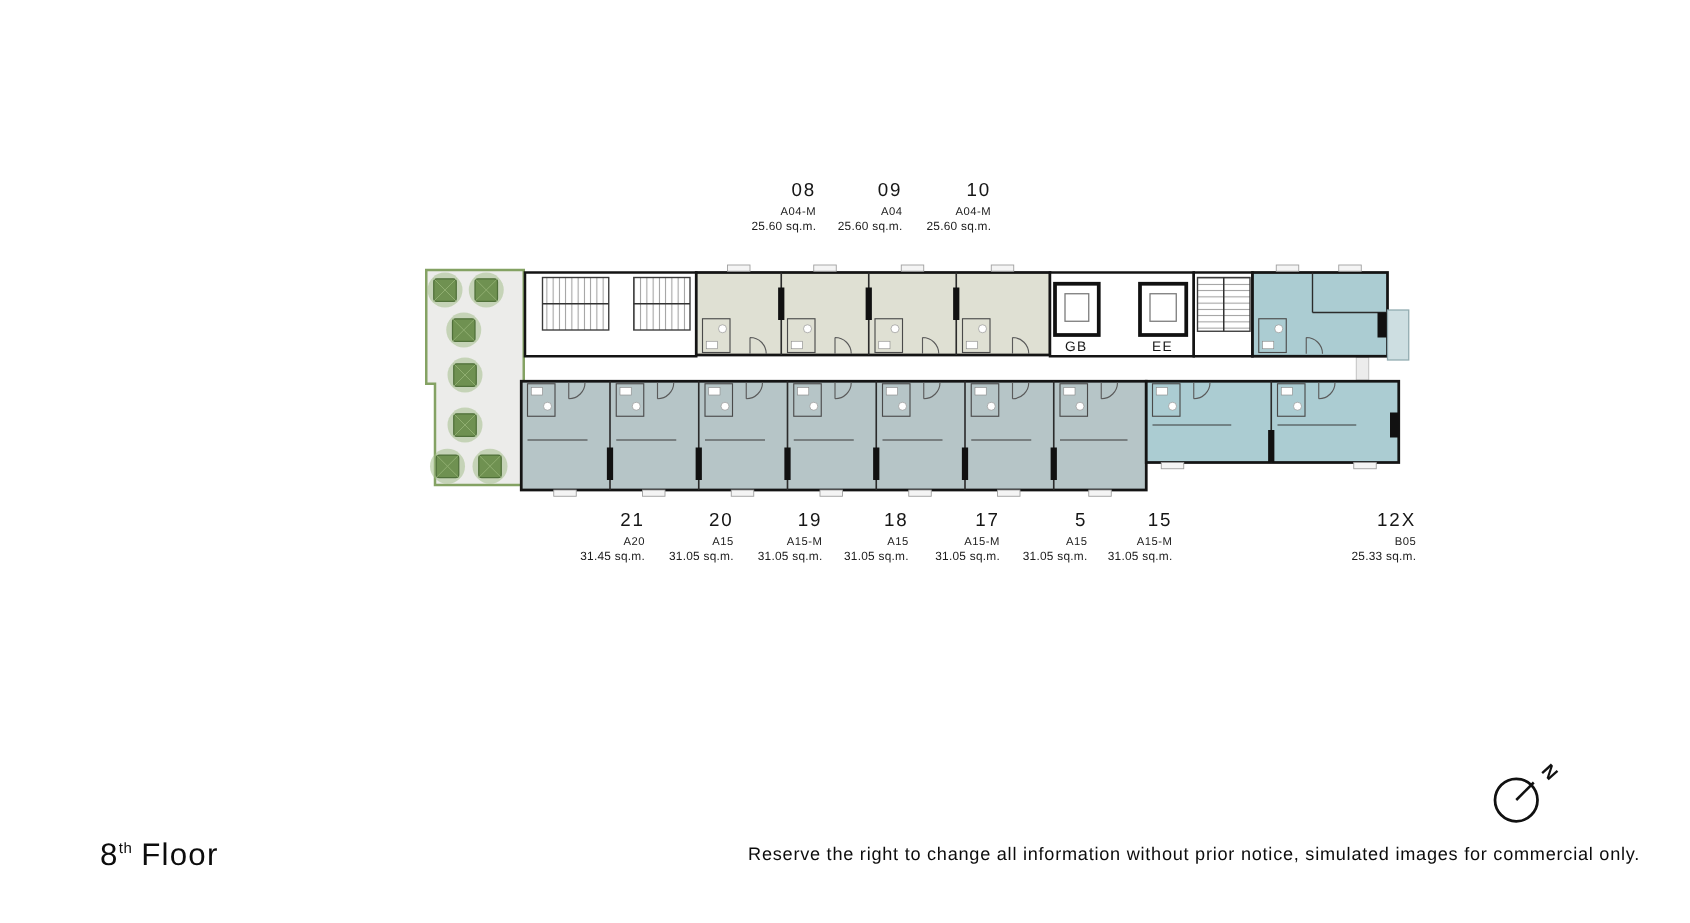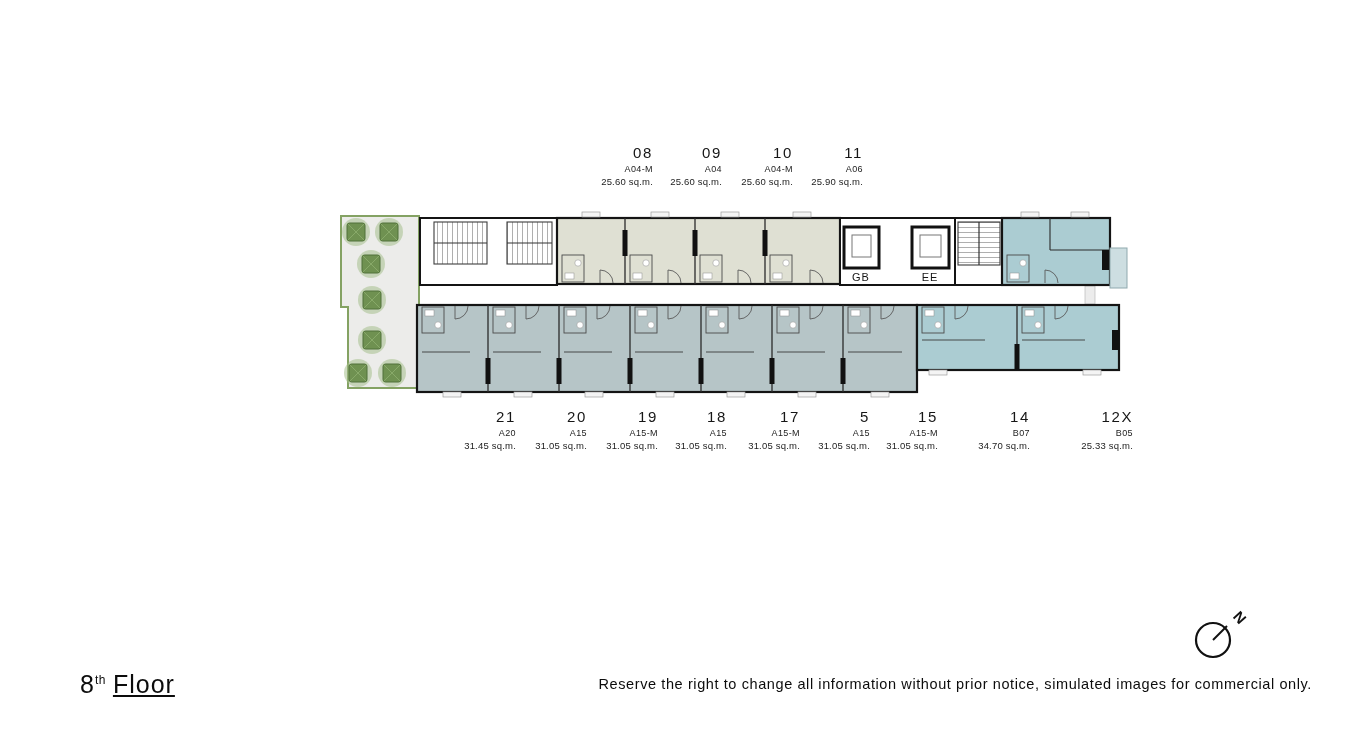--- a/index.html
+++ b/index.html
@@ -10,21 +10,21 @@
   .plan{position:absolute;left:0;top:0;width:1352px;height:738px;}
   .ulabel{position:absolute;width:120px;text-align:right;line-height:1;}
   .uno{font-size:15px;letter-spacing:1.6px;color:#161616;}
   .utype{font-size:9px;letter-spacing:.4px;margin-top:5px;color:#1c1c1c;}
   .uarea{font-size:9.5px;letter-spacing:.2px;margin-top:3px;color:#1c1c1c;}
   .floor-title{
     position:absolute;left:80px;top:670px;font-size:25px;letter-spacing:1px;color:#0c0c0c;
     line-height:1.15;
   }
   .floor-title sup{font-size:12px;letter-spacing:.5px;}
-  .floor-title .word{margin-left:7px;text-decoration:underline;}
+  .floor-title .word{margin-left:7px;}
   .disclaimer{
     position:absolute;right:40px;top:676px;font-size:14.5px;letter-spacing:.6px;
     white-space:nowrap;color:#0c0c0c;
   }
   svg text.coretxt{font-family:"Liberation Sans",sans-serif;font-size:11px;letter-spacing:1px;fill:#161616;}
   svg text.northtxt{font-family:"Liberation Sans",sans-serif;font-size:15px;font-weight:bold;fill:#111;}
 </style>
 </head>
 <body>
 
@@ -205,25 +205,20 @@
   <div class="ulabel" style="left:602px;top:145px">
     <div class="uno">09</div>
     <div class="utype">A04</div>
     <div class="uarea">25.60 sq.m.</div>
   </div>
   <div class="ulabel" style="left:673px;top:145px">
     <div class="uno">10</div>
     <div class="utype">A04-M</div>
     <div class="uarea">25.60 sq.m.</div>
   </div>
-  <div class="ulabel" style="left:743px;top:145px">
-    <div class="uno">11</div>
-    <div class="utype">A06</div>
-    <div class="uarea">25.90 sq.m.</div>
-  </div>
 
   <div class="ulabel" style="left:396px;top:409px">
     <div class="uno">21</div>
     <div class="utype">A20</div>
     <div class="uarea">31.45 sq.m.</div>
   </div>
   <div class="ulabel" style="left:467px;top:409px">
     <div class="uno">20</div>
     <div class="utype">A15</div>
     <div class="uarea">31.05 sq.m.</div>
@@ -246,25 +241,20 @@
   <div class="ulabel" style="left:750px;top:409px">
     <div class="uno">5</div>
     <div class="utype">A15</div>
     <div class="uarea">31.05 sq.m.</div>
   </div>
   <div class="ulabel" style="left:818px;top:409px">
     <div class="uno">15</div>
     <div class="utype">A15-M</div>
     <div class="uarea">31.05 sq.m.</div>
   </div>
-  <div class="ulabel" style="left:910px;top:409px">
-    <div class="uno">14</div>
-    <div class="utype">B07</div>
-    <div class="uarea">34.70 sq.m.</div>
-  </div>
   <div class="ulabel" style="left:1013px;top:409px">
     <div class="uno">12X</div>
     <div class="utype">B05</div>
     <div class="uarea">25.33 sq.m.</div>
   </div>
 
   <div class="floor-title"><span>8</span><sup>th</sup><span class="word">Floor</span></div>
 
   <div class="disclaimer">Reserve the right to change all information without prior notice, simulated images for commercial only.</div>
 

